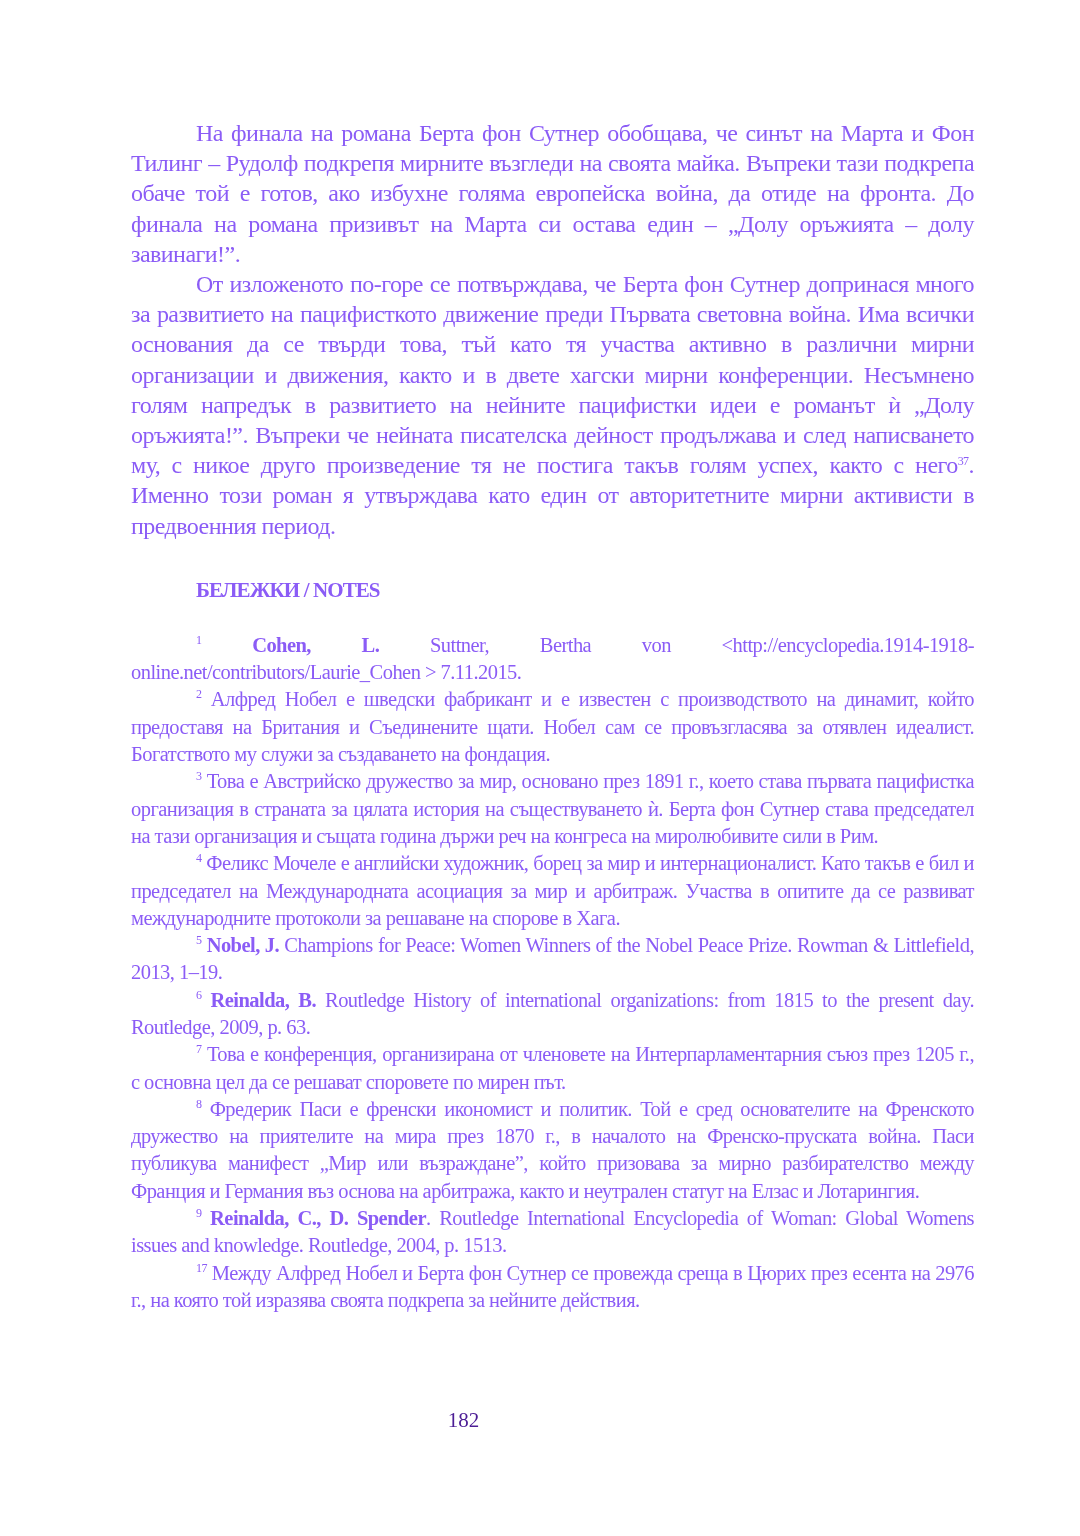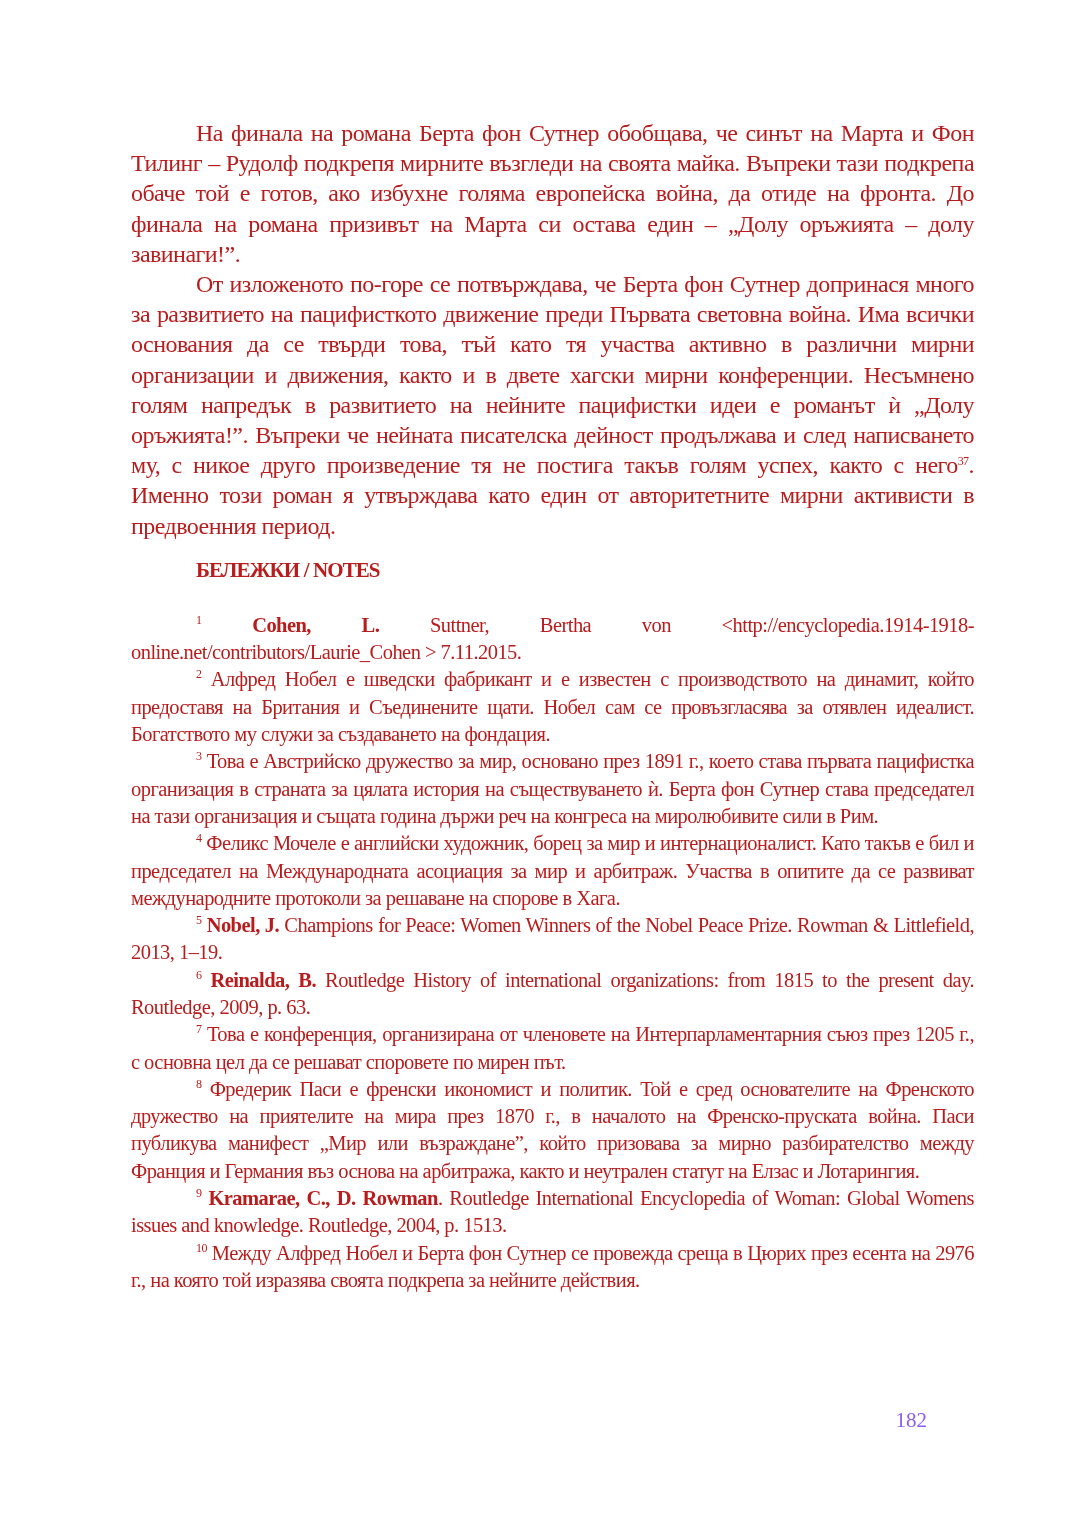--- a/index.html
+++ b/index.html
@@ -1,41 +1,41 @@
 <!DOCTYPE html>
 <html><head>
 <meta charset="utf-8">
 <style>
   html, body { margin: 0; padding: 0; background: #ffffff; }
   body { width: 1080px; height: 1536px; position: relative; overflow: hidden; }
   .page {
     position: absolute; left: 131px; top: 118px; width: 843px;
     font-family: "Liberation Serif", "DejaVu Serif", serif;
-    color: #b91c1c;
+    color: #8b5cf6;
   }
   .body-text p {
     margin: 0; font-size: 24px; line-height: 30.2px;
     text-align: justify; text-indent: 65px;
     letter-spacing: -0.55px; word-spacing: 0px;
   }
   .notes-heading {
-    margin: 16px 0 0 65px; font-size: 21px; font-weight: bold;
+    margin: 36px 0 0 65px; font-size: 21px; font-weight: bold;
     letter-spacing: -0.9px; line-height: 26px;
   }
   .notes { margin-top: 29px; }
   .note {
     margin: 0; font-size: 20.5px; line-height: 27.3px;
     text-align: justify; text-indent: 65px; letter-spacing: -0.55px;
   }
   .note sup, .body-text sup { font-size: 12px; vertical-align: 8px; line-height: 0; }
   .note b { font-weight: bold; }
   .page-number {
     position: absolute; left: 0; width: 927px; top: 1408px;
-    text-align: right; font-family: "Liberation Serif", "DejaVu Serif", serif;
-    font-size: 21px; color: #8b5cf6;
+    text-align: center; font-family: "Liberation Serif", "DejaVu Serif", serif;
+    font-size: 21px; color: #4c1d95;
   }
 </style>
 </head>
 <body>
 
 <div class="page">
   <div class="body-text">
     <p><span>На финала на романа Берта фон Сутнер обобщава, че синът на Марта и Фон Тилинг – Рудолф подкрепя мирните възгледи на своята майка. Въпреки тази подкрепа обаче той е готов, ако избухне голяма европейска война, да отиде на фронта. До финала на романа призивът на Марта си остава един – „Долу оръжията – долу завинаги!”.</span></p>
     <p><span>От изложеното по-горе се потвърждава, че Берта фон Сутнер допринася много за развитието на пацифисткото движение преди Първата световна война. Има всички основания да се твърди това, тъй като тя участва активно в различни мирни организации и движения, както и в двете хагски мирни конференции. Несъмнено голям напредък в развитието на нейните пацифистки идеи е романът ѝ „Долу оръжията!”. Въпреки че нейната писателска дейност продължава и след написването му, с никое друго произведение тя не постига такъв голям успех, както с него</span><sup>37</sup><span>. Именно този роман я утвърждава като един от авторитетните мирни активисти в предвоенния период.</span></p>
   </div>
@@ -44,18 +44,18 @@
 
   <div class="notes">
     <p class="note"><sup>1</sup> <b>Cohen, L.</b><span> Suttner, Bertha von &lt;http://encyclopedia.1914-1918-online.net/contributors/Laurie_Cohen &gt; 7.11.2015.</span></p>
     <p class="note"><sup>2</sup> <span>Алфред Нобел е шведски фабрикант и е известен с производството на динамит, който предоставя на Британия и Съединените щати. Нобел сам се провъзгласява за отявлен идеалист. Богатството му служи за създаването на фондация.</span></p>
     <p class="note"><sup>3</sup> <span>Това е Австрийско дружество за мир, основано през 1891 г., което става първата пацифистка организация в страната за цялата история на съществуването ѝ. Берта фон Сутнер става председател на тази организация и същата година държи реч на конгреса на миролюбивите сили в Рим.</span></p>
     <p class="note"><sup>4</sup> <span>Феликс Мочеле е английски художник, борец за мир и интернационалист. Като такъв е бил и председател на Международната асоциация за мир и арбитраж. Участва в опитите да се развиват международните протоколи за решаване на спорове в Хага.</span></p>
     <p class="note"><sup>5</sup> <b>Nobel, J.</b><span> Champions for Peace: Women Winners of the Nobel Peace Prize. Rowman &amp; Littlefield, 2013, 1–19.</span></p>
     <p class="note"><sup>6</sup> <b>Reinalda, B.</b><span> Routledge History of international organizations: from 1815 to the present day. Routledge, 2009, p. 63.</span></p>
     <p class="note"><sup>7</sup> <span>Това е конференция, организирана от членовете на Интерпарламентарния съюз през 1205 г., с основна цел да се решават споровете по мирен път.</span></p>
     <p class="note"><sup>8</sup> <span>Фредерик Паси е френски икономист и политик. Той е сред основателите на Френското дружество на приятелите на мира през 1870 г., в началото на Френско-пруската война. Паси публикува манифест „Мир или възраждане”, който призовава за мирно разбирателство между Франция и Германия въз основа на арбитража, както и неутрален статут на Елзас и Лотарингия.</span></p>
-    <p class="note"><sup>9</sup> <b>Kramarae, C., D. Rowman</b><span>. Routledge International Encyclopedia of Woman: Global Womens issues and knowledge. Routledge, 2004, p. 1513.</span></p>
-    <p class="note"><sup>10</sup> <span>Между Алфред Нобел и Берта фон Сутнер се провежда среща в Цюрих през есента на 2976 г., на която той изразява своята подкрепа за нейните действия.</span></p>
+    <p class="note"><sup>9</sup> <b>Reinalda, C., D. Spender</b><span>. Routledge International Encyclopedia of Woman: Global Womens issues and knowledge. Routledge, 2004, p. 1513.</span></p>
+    <p class="note"><sup>17</sup> <span>Между Алфред Нобел и Берта фон Сутнер се провежда среща в Цюрих през есента на 2976 г., на която той изразява своята подкрепа за нейните действия.</span></p>
   </div>
 </div>
 
 <div class="page-number">182</div>
 
 </body></html>

